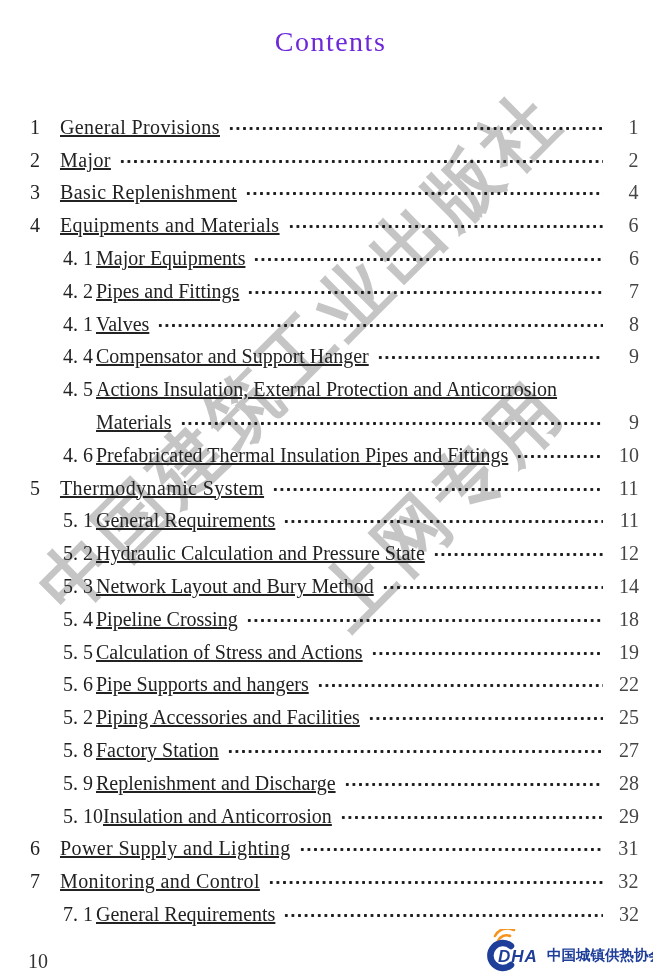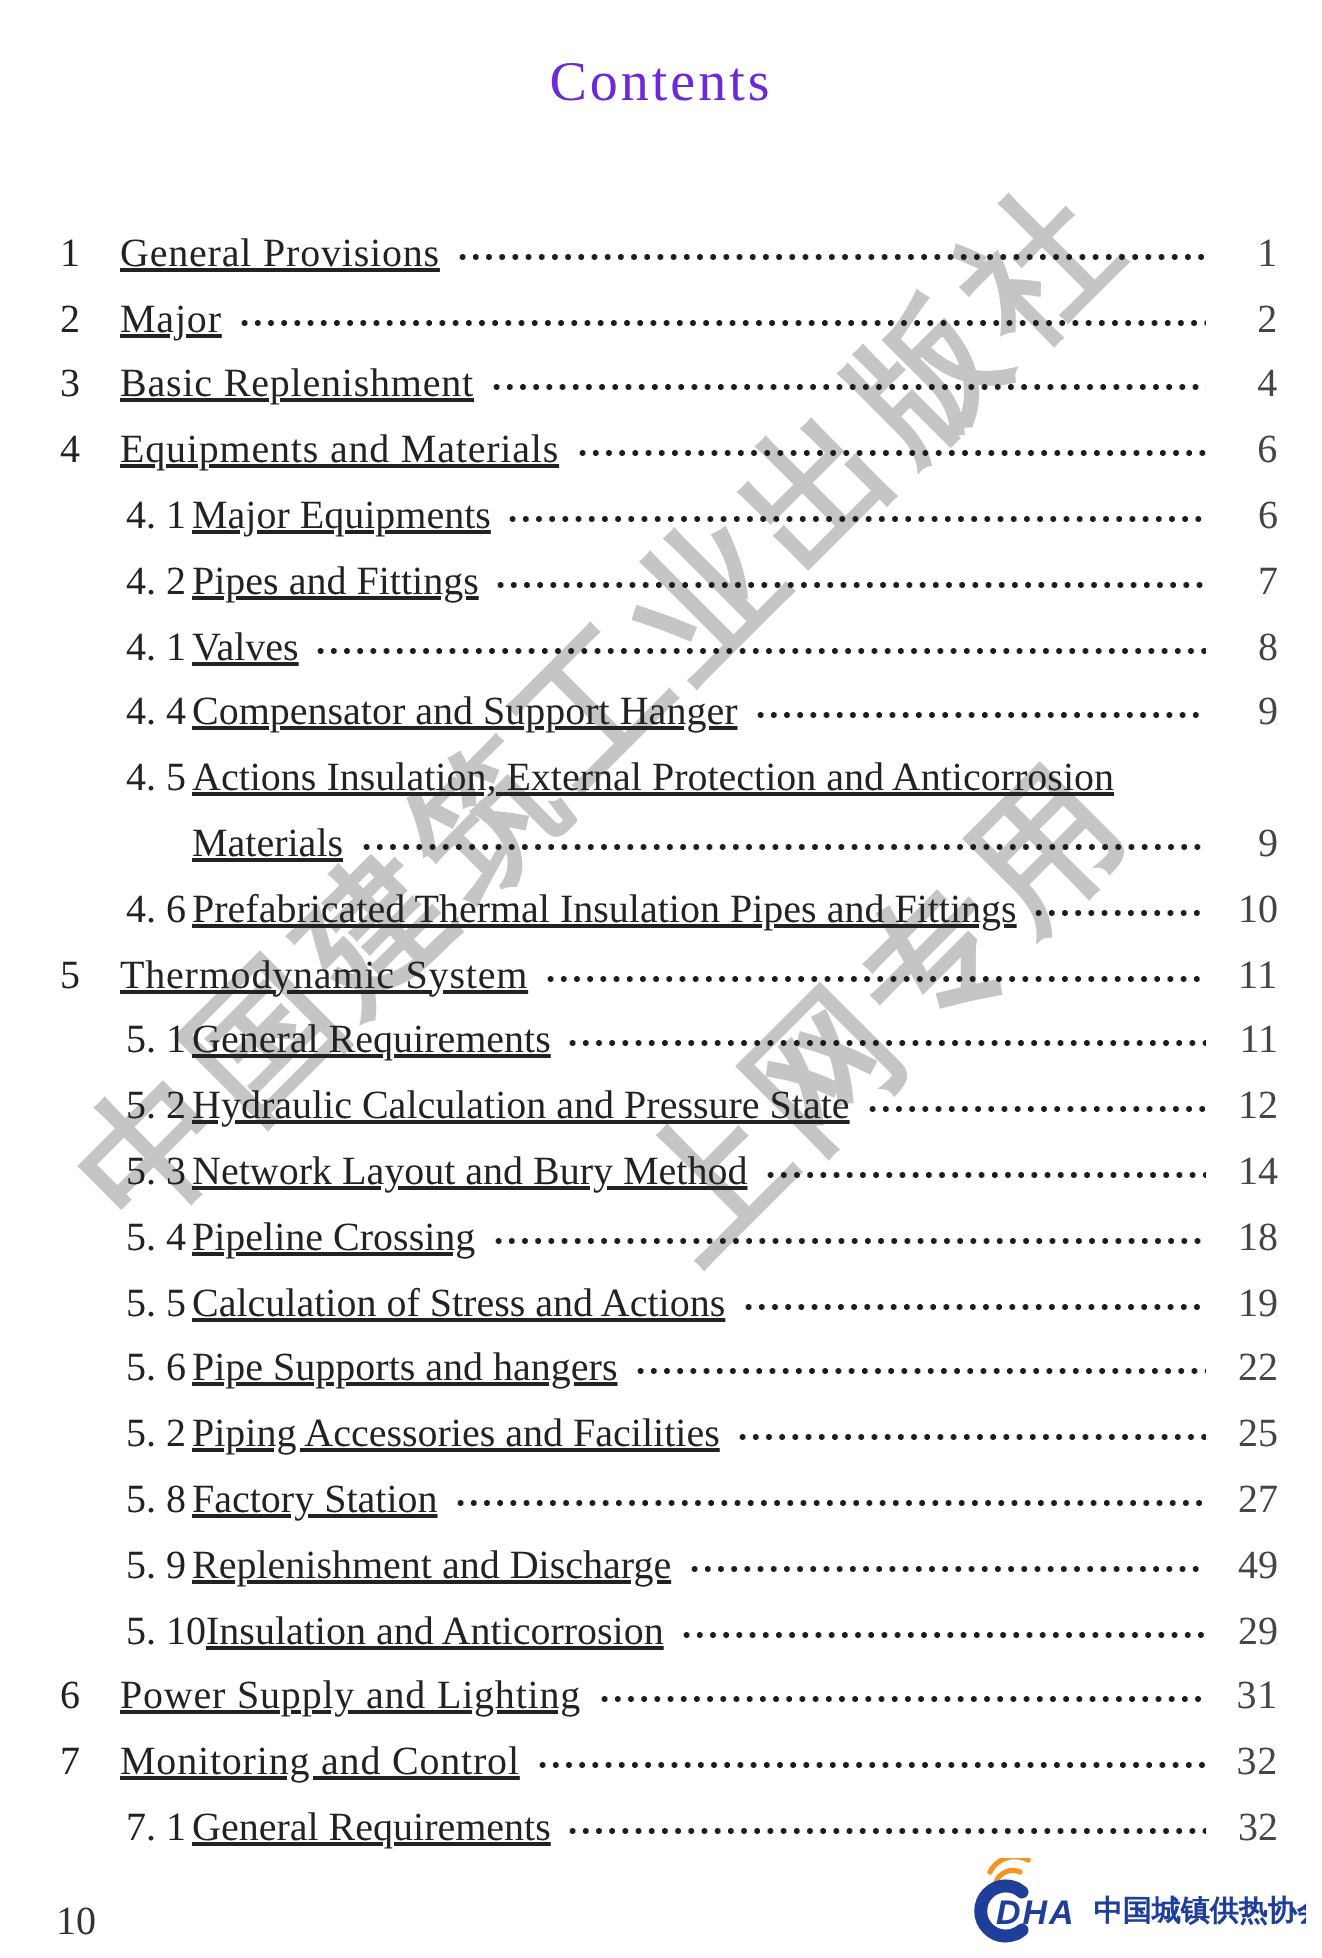--- a/index.html
+++ b/index.html
@@ -172,21 +172,21 @@
       <div class="row lvl2">
         <span class="num">5. 8</span>
         <span class="ttl">Factory Station</span>
         <span class="leader"></span>
         <span class="pg">27</span>
       </div>
       <div class="row lvl2">
         <span class="num">5. 9</span>
         <span class="ttl">Replenishment and Discharge</span>
         <span class="leader"></span>
-        <span class="pg">49</span>
+        <span class="pg">28</span>
       </div>
       <div class="row lvl2">
         <span class="num">5. 10</span>
         <span class="ttl">Insulation and Anticorrosion</span>
         <span class="leader"></span>
         <span class="pg">29</span>
       </div>
       <div class="row lvl1">
         <span class="num">6</span>
         <span class="ttl">Power Supply and Lighting</span>

